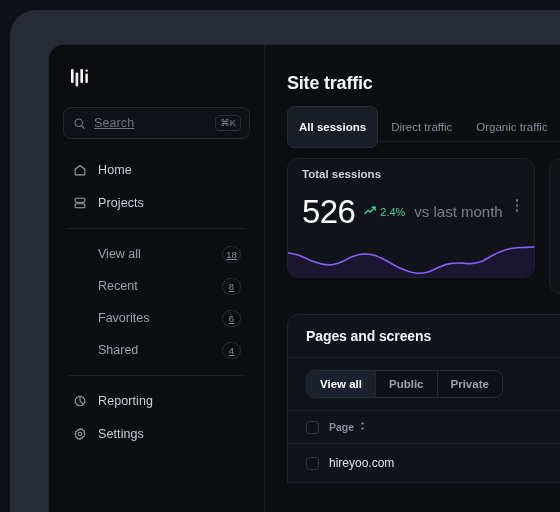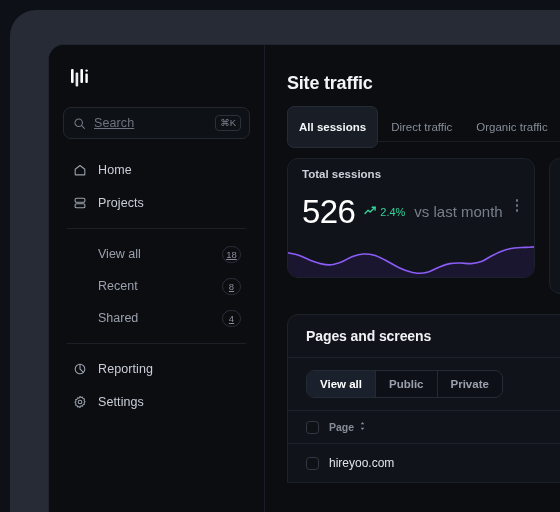--- a/index.html
+++ b/index.html
@@ -240,20 +240,24 @@
         <div class="divider"></div>
 
 
         <div class="subitem">
           <span>View all</span>
           <span class="badge">18</span>
         </div>
         <div class="subitem">
           <span>Recent</span>
           <span class="badge">8</span>
+        </div>
+        <div class="subitem">
+          <span>Favorites</span>
+          <span class="badge">6</span>
         </div>
         <div class="subitem">
           <span>Shared</span>
           <span class="badge">4</span>
         </div>
 
         <div class="divider"></div>
 
         <div class="navitem">
           <span class="ic">

